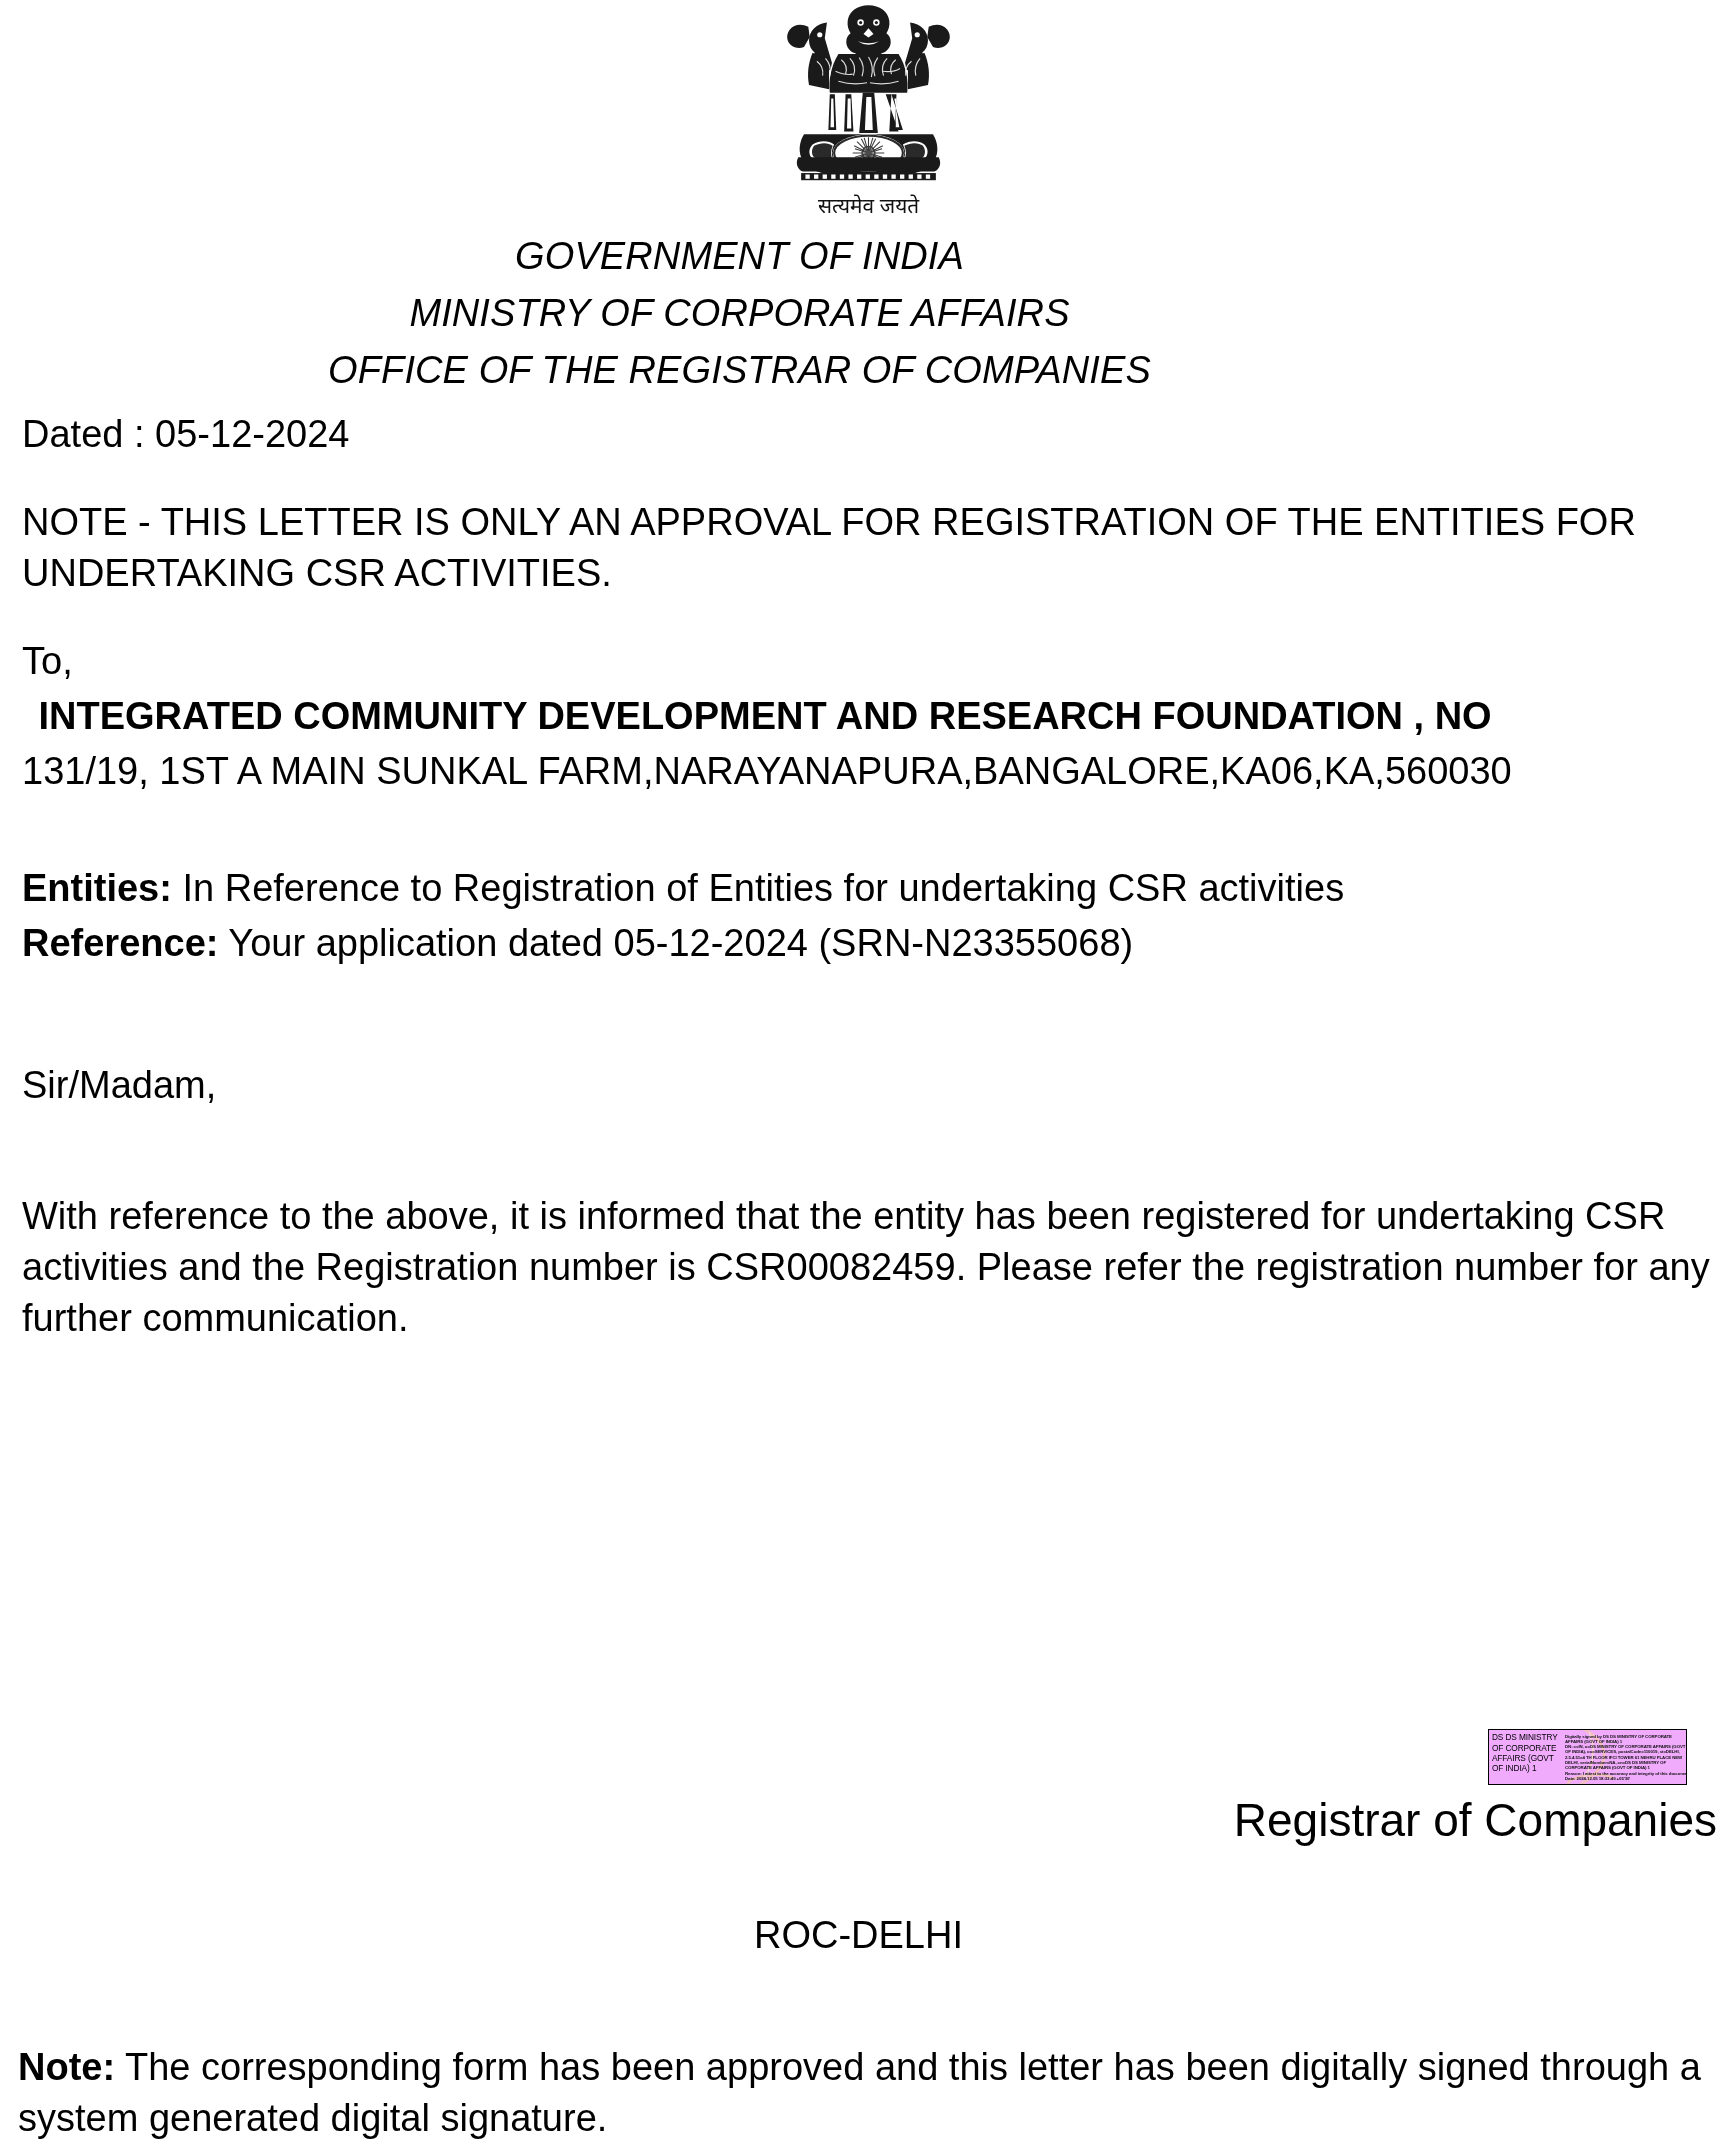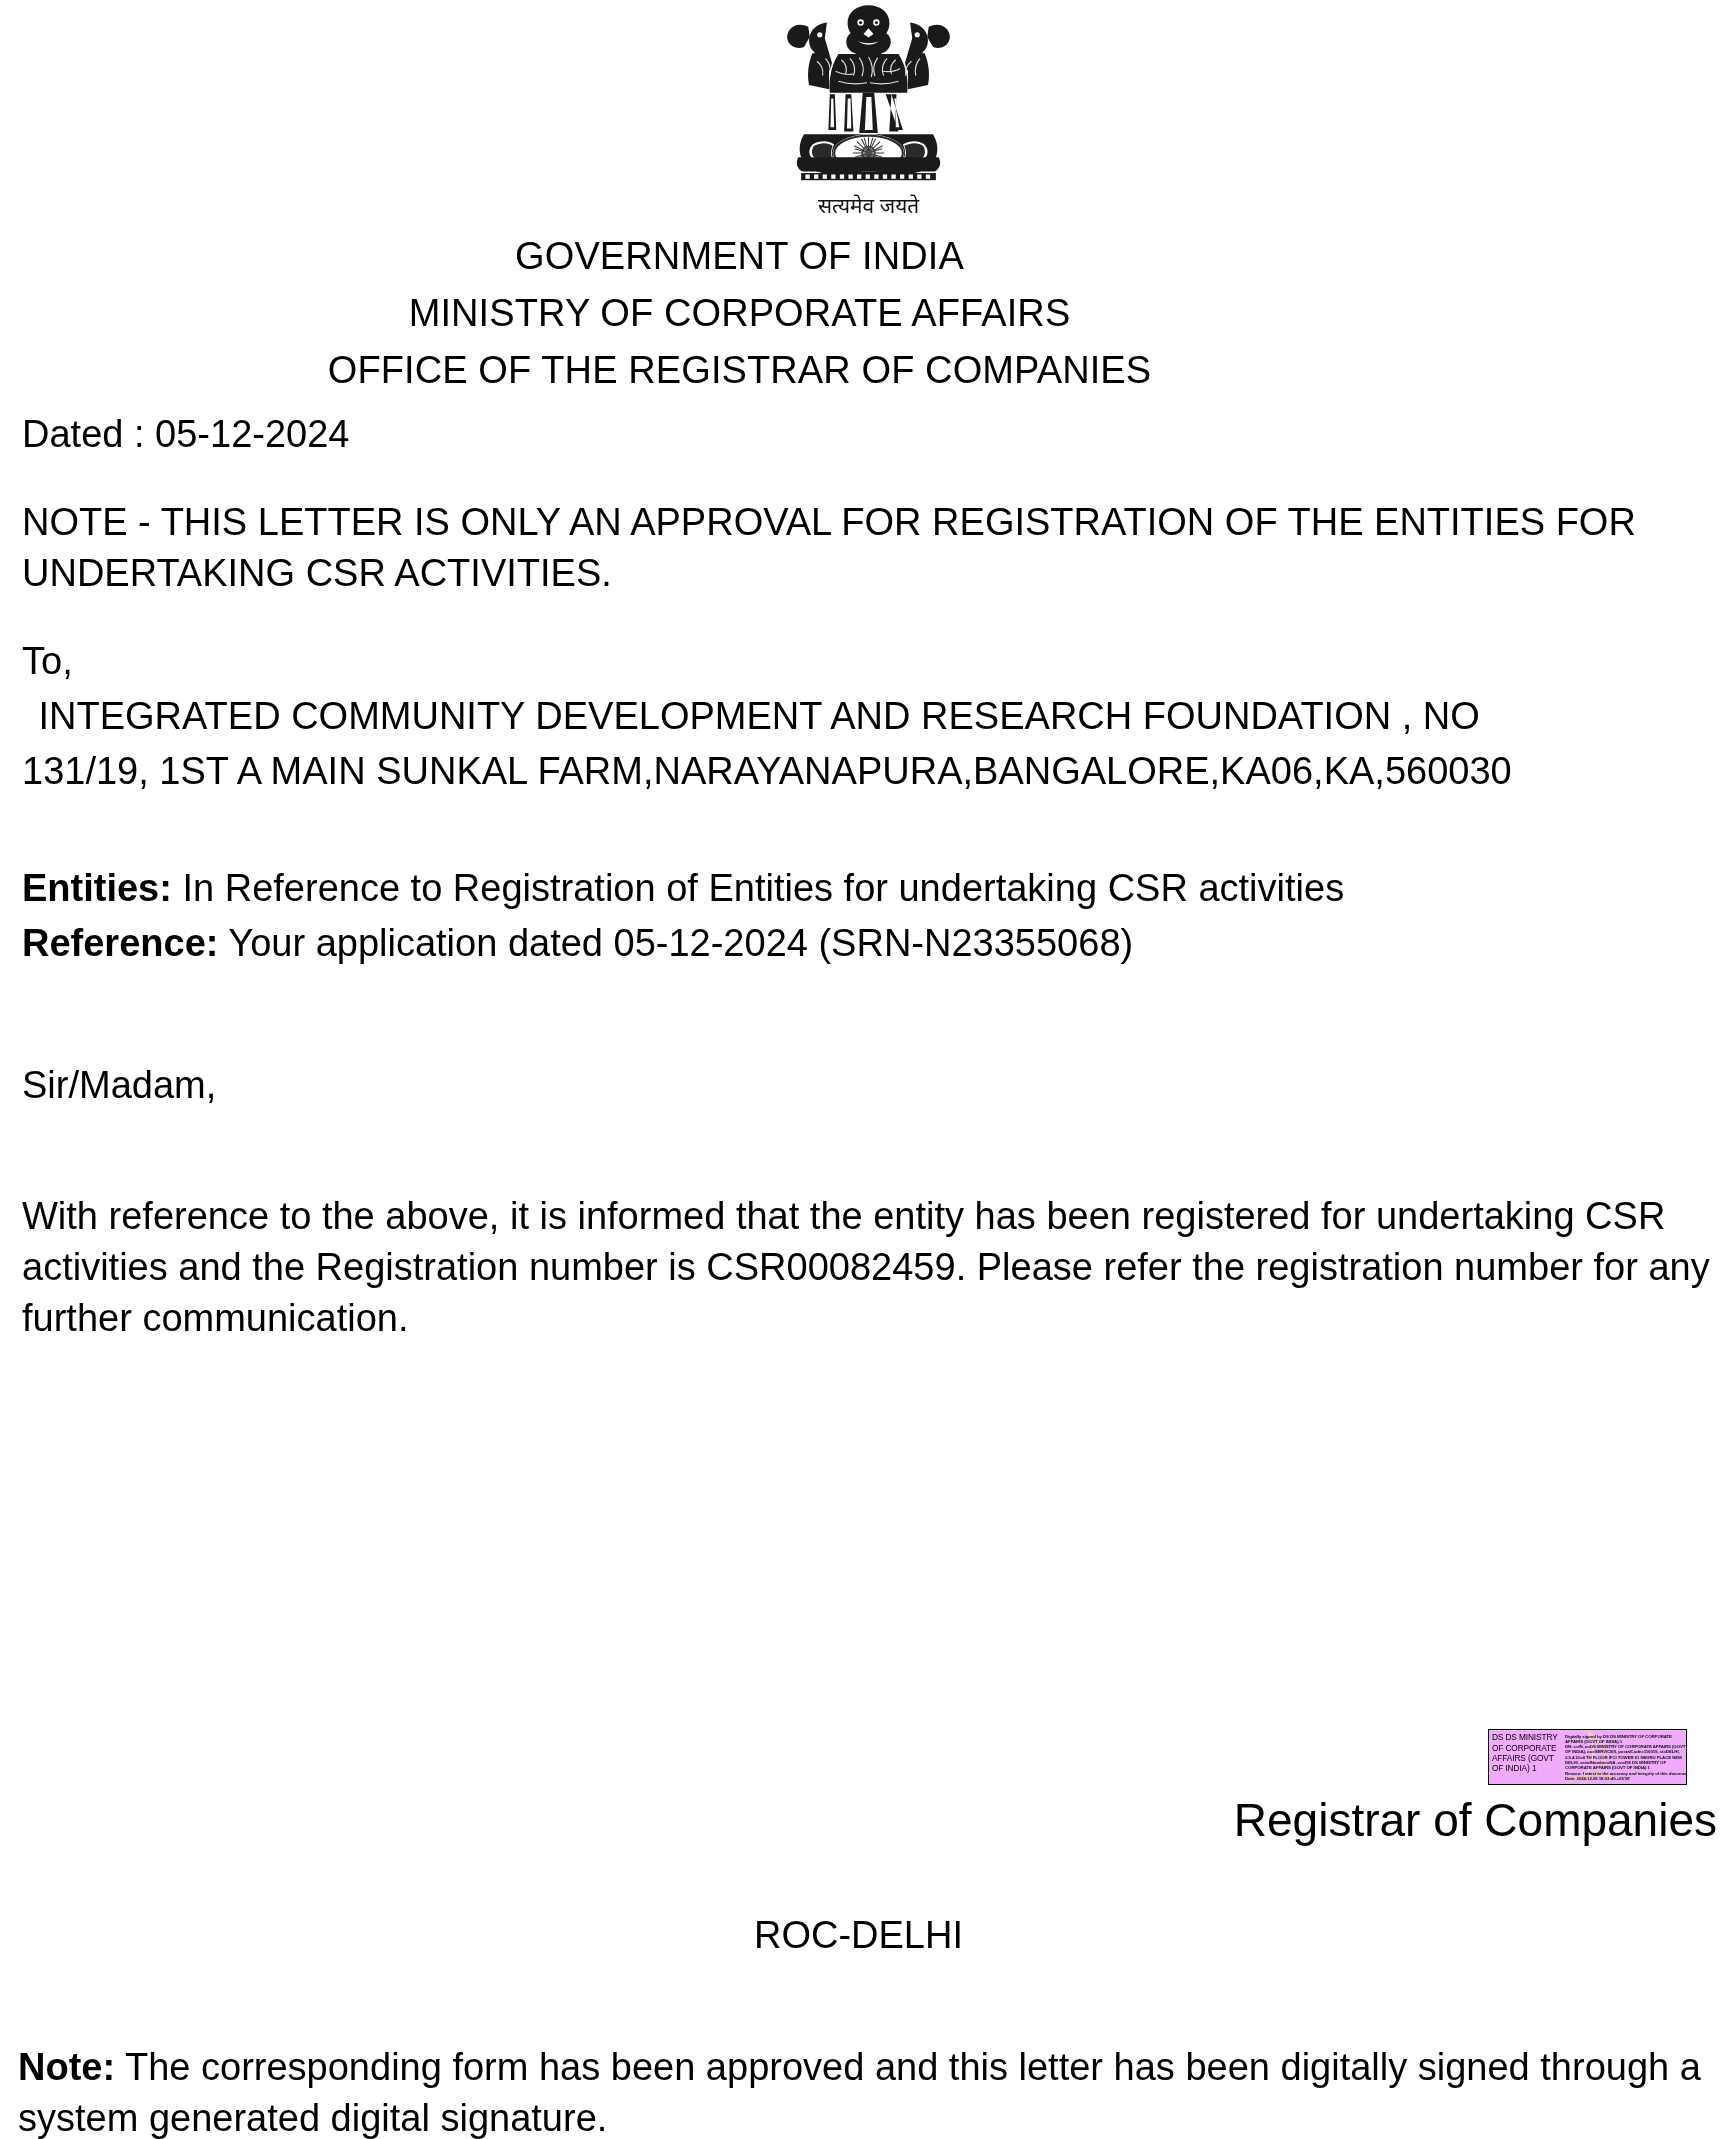--- a/index.html
+++ b/index.html
@@ -28,20 +28,21 @@
   }
   .emblem-wrap svg { display: block; width: 100%; height: 100%; }
 
   
   .header-block {
     position: absolute;
     left: 0;
     top: 228px;
     width: 1479px;
     text-align: center;
+    font-style: italic;
   }
   .header-line {
     font-size: 38px;
     line-height: 57px;
     letter-spacing: 0.1px;
     white-space: nowrap;
   }
 
   
   .body-text {
@@ -51,21 +52,21 @@
     width: 1697px;
   }
   .para {
     font-size: 38px;
     line-height: 51px;
     margin: 4px;
   }
   .gap-sm { height: 29px; }
   .gap-lg { height: 72px; }
   .gap-xl { height: 83px; }
-  .indent { padding-left: 16.5px; }
+  .indent { padding-left: 16.5px; font-weight: bold; }
   .bold { font-weight: bold; }
 
   
   .dsc-box {
     position: absolute;
     left: 1488px;
     top: 1729px;
     width: 199px;
     height: 56px;
     border: 1.4px solid #000000;

